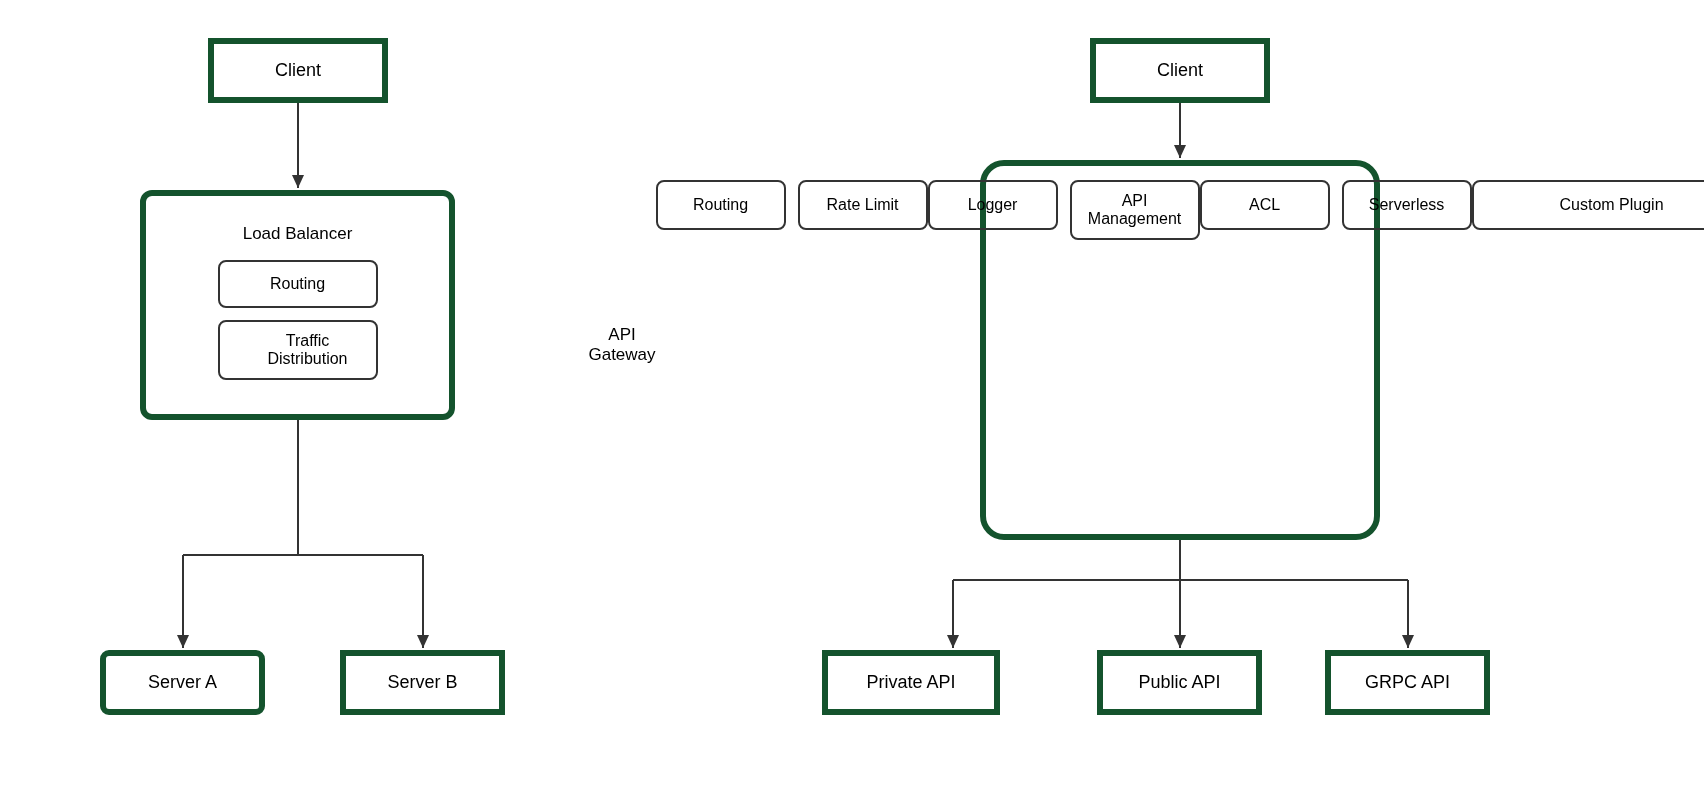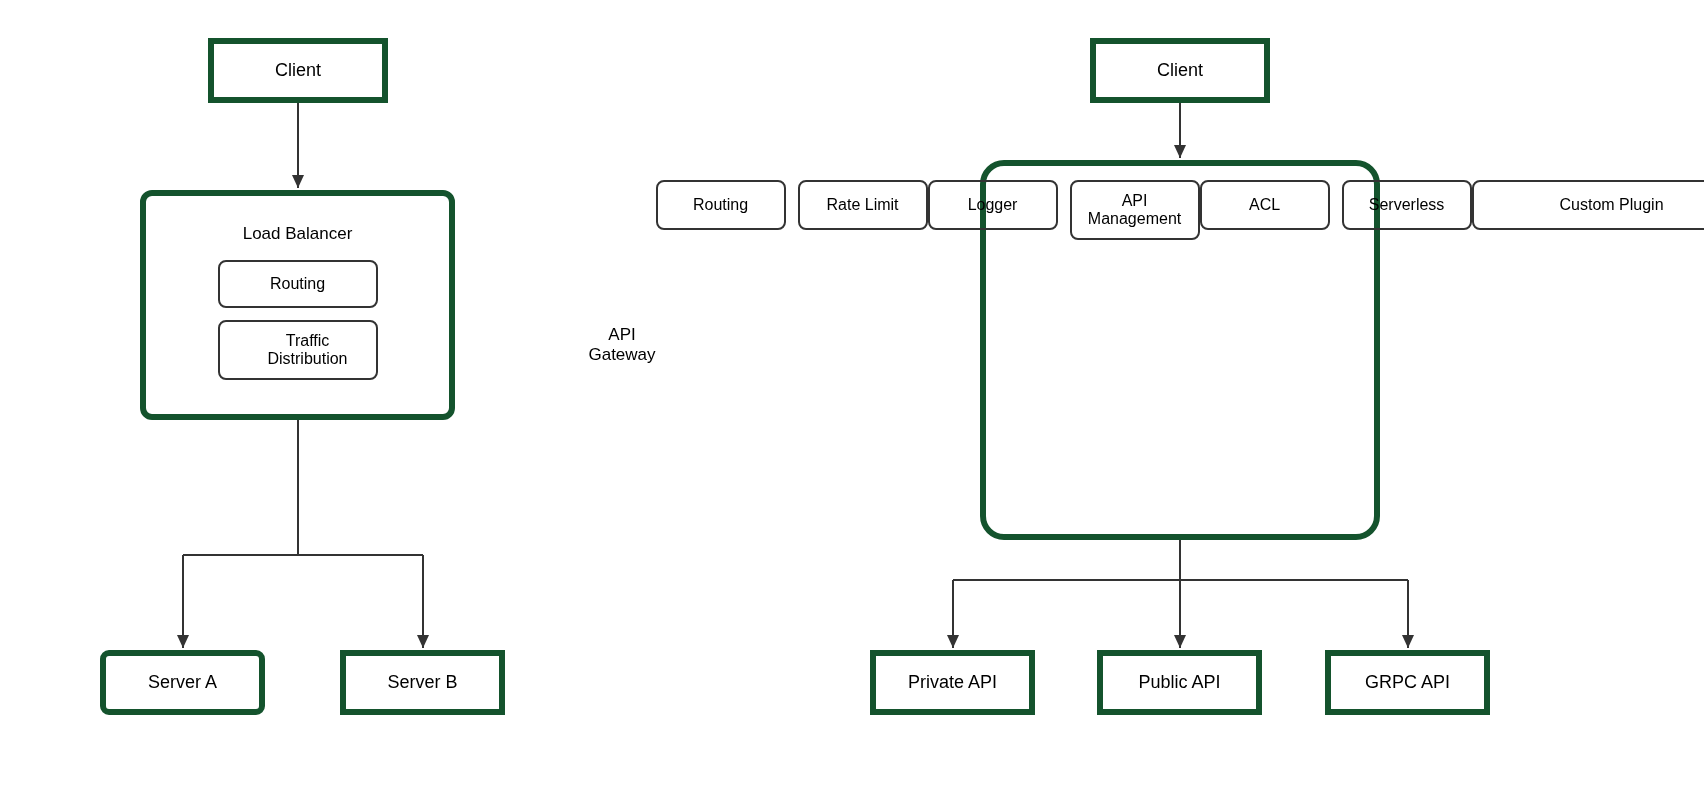--- a/index.html
+++ b/index.html
@@ -111,22 +111,22 @@
     .gw-inner-box.wide {
       width: 100%;
       min-width: 280px;
     }
     .gw-dots {
       font-size: 18px;
       align-self: center;
       margin-top: 4px;
     }
     .right-private-api {
-      left: 870px; top: 650px;
-      width: 165px; height: 65px;
+      left: 822px; top: 650px;
+      width: 178px; height: 65px;
     }
     .right-public-api {
       left: 1097px; top: 650px;
       width: 165px; height: 65px;
     }
     .right-grpc-api {
       left: 1325px; top: 650px;
       width: 165px; height: 65px;
     }
   </style>

